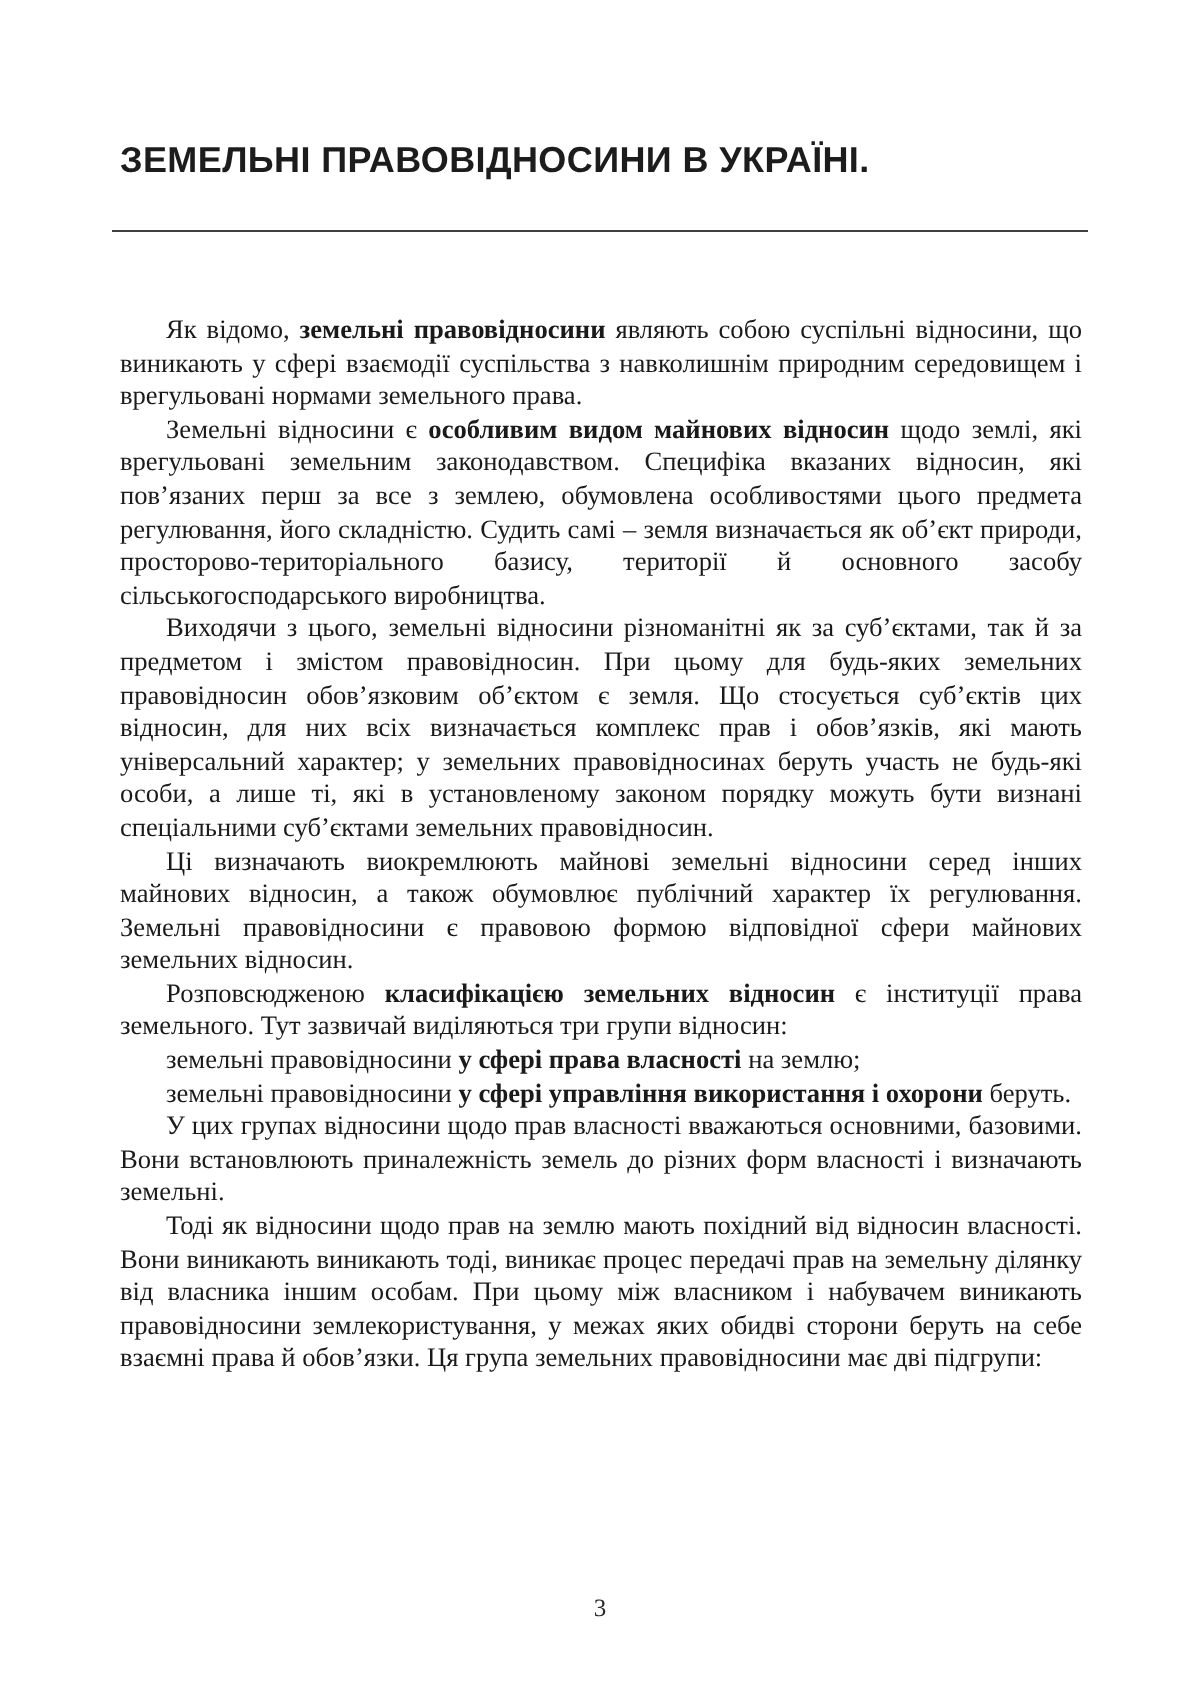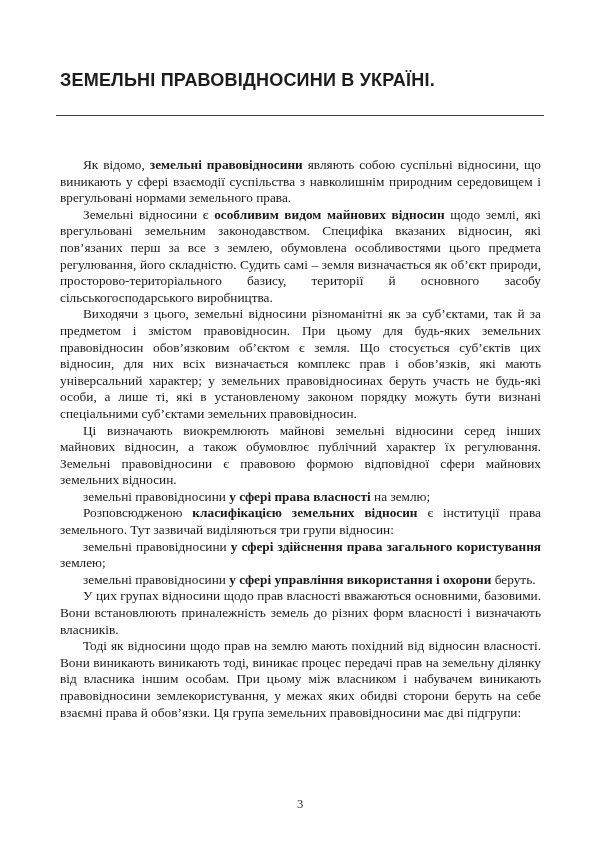--- a/index.html
+++ b/index.html
@@ -76,23 +76,22 @@
     <div class="title-line">ЗЕМЕЛЬНІ ПРАВОВІДНОСИНИ В УКРАЇНІ.</div>
   </div>
 
   <div class="title-rule"></div>
 
   <div class="doc-body">
     <p class="para"><span class="t">Як відомо, </span><span class="b">земельні правовідносини</span><span class="t"> являють собою суспільні відносини, що виникають у сфері взаємодії суспільства з навколишнім природним середовищем і врегульовані нормами земельного права.</span></p>
     <p class="para"><span class="t">Земельні відносини є </span><span class="b">особливим видом майнових відносин</span><span class="t"> щодо землі, які врегульовані земельним законодавством. Специфіка вказаних відносин, які пов’язаних перш за все з землею, обумовлена особливостями цього предмета регулювання, його складністю. Судить самі – земля визначається як об’єкт природи, просторово-територіального базису, території й основного засобу сільськогосподарського виробництва.</span></p>
     <p class="para"><span class="t">Виходячи з цього, земельні відносини різноманітні як за суб’єктами, так й за предметом і змістом правовідносин. При цьому для будь-яких земельних правовідносин обов’язковим об’єктом є земля. Що стосується суб’єктів цих відносин, для них всіх визначається комплекс прав і обов’язків, які мають універсальний характер; у земельних правовідносинах беруть участь не будь-які особи, а лише ті, які в установленому законом порядку можуть бути визнані спеціальними суб’єктами земельних правовідносин.</span><span class="b"></span><span class="t"></span></p>
     <p class="para"><span class="t">Ці визначають виокремлюють майнові земельні відносини серед інших майнових відносин, а також обумовлює публічний характер їх регулювання. Земельні правовідносини є правовою формою відповідної сфери майнових земельних відносин.</span><span class="b"></span><span class="t"></span></p>
+    <p class="para"><span class="t">Розповсюдженою </span><span class="b">класифікацією земельних відносин</span><span class="t"> є інституції права земельного. Тут зазвичай виділяються три групи відносин:</span></p>
     <p class="para"><span class="t">земельні правовідносини </span><span class="b">у сфері права власності</span><span class="t"> на землю;</span></p>
-    <p class="para"><span class="t">Розповсюдженою </span><span class="b">класифікацією земельних відносин</span><span class="t"> є інституції права земельного. Тут зазвичай виділяються три групи відносин:</span></p>
-    <p class="para"><span class="t">земельні правовідносини </span><span class="b">у сфері здійснення права загального користування</span><span class="t"> землею;</span></p>
     <p class="para"><span class="t">земельні правовідносини </span><span class="b">у сфері управління використання і охорони</span><span class="t"> беруть.</span></p>
-    <p class="para"><span class="t">У цих групах відносини щодо прав власності вважаються основними, базовими. Вони встановлюють приналежність земель до різних форм власності і визначають власників.</span><span class="b"></span><span class="t"></span></p>
+    <p class="para"><span class="t">У цих групах відносини щодо прав власності вважаються основними, базовими. Вони встановлюють приналежність земель до різних форм власності і визначають земельні.</span><span class="b"></span><span class="t"></span></p>
     <p class="para"><span class="t">Тоді як відносини щодо прав на землю мають похідний від відносин власності. Вони виникають виникають тоді, виникає процес передачі прав на земельну ділянку від власника іншим особам. При цьому між власником і набувачем виникають правовідносини землекористування, у межах яких обидві сторони беруть на себе взаємні права й обов’язки. Ця група земельних правовідносини має дві підгрупи:</span><span class="b"></span><span class="t"></span></p>
   </div>
 
   <div class="page-number">3</div>
 
 </div>
 
 </body></html>

